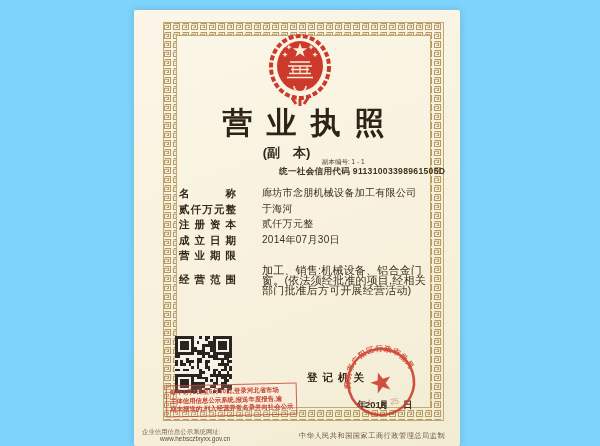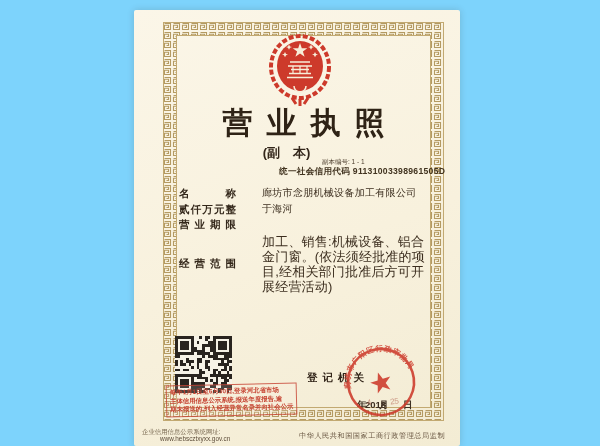--- a/index.html
+++ b/index.html
@@ -16,21 +16,21 @@
   .subtitle{position:absolute;left:163px;top:144px;width:247px;text-align:center;
          font-size:13px;font-weight:bold;color:#33261a;}
   .copyno{position:absolute;left:322px;top:158px;font-size:6.5px;color:#4a3b2a;}
   .creditline{position:absolute;left:251px;top:166px;font-size:8.6px;font-weight:bold;color:#41331f;letter-spacing:.3px;padding-left:28px;}
   
   .fields{position:absolute;left:179px;top:187px;width:252px;}
   .frow{display:flex;align-items:center;margin-bottom:3px;line-height:12.5px;}
   .flabel{flex:0 0 57px;width:57px;font-size:10.5px;font-weight:bold;color:#33271a;
           text-align:justify;text-align-last:justify;}
   .fvalue{margin-left:26px;font-size:10px;color:#3c2e1f;letter-spacing:.3px;}
-  .fvalue.scope{font-size:13px;line-height:15px;width:206px;letter-spacing:.2px;}
+  .fvalue.scope{font-size:11px;line-height:10px;width:206px;letter-spacing:.2px;}
   
   .qr{position:absolute;left:175px;top:336px;width:57px;height:57px;display:grid;
       grid-template-columns:repeat(21,1fr);grid-template-rows:repeat(21,1fr);background:#f6f2e6;}
   .qc{background:#29241f;}
   
   .notice{position:absolute;left:166px;top:384px;padding:2px 3px;border:1.8px solid rgba(197,64,47,.8);
           transform:rotate(-1.4deg);color:#c5402f;font-size:6.4px;font-weight:bold;line-height:8.6px;
           white-space:nowrap;background:rgba(255,240,234,.15);}
   .registrar{position:absolute;left:307px;top:371px;font-size:10.5px;font-weight:bold;
              letter-spacing:5px;color:#33261a;}
@@ -86,20 +86,28 @@
   <div class="fields">
     <div class="frow">
       <span class="flabel">名称</span>
       <span class="fvalue">廊坊市念朋机械设备加工有限公司</span>
     </div>
     <div class="frow">
       <span class="flabel">贰仟万元整</span>
       <span class="fvalue">于海河</span>
     </div>
     <div class="frow">
+      <span class="flabel">注册资本</span>
+      <span class="fvalue">贰仟万元整</span>
+    </div>
+    <div class="frow">
+      <span class="flabel">成立日期</span>
+      <span class="fvalue">2014年07月30日</span>
+    </div>
+    <div class="frow">
       <span class="flabel">营业期限</span>
       <span class="fvalue"></span>
     </div>
     <div class="frow">
       <span class="flabel">经营范围</span>
       <span class="fvalue scope">加工、销售:机械设备、铝合金门窗。(依法须经批准的项目,经相关部门批准后方可开展经营活动)</span>
     </div>
   </div>
 
   <div class="qr" id="qr">

